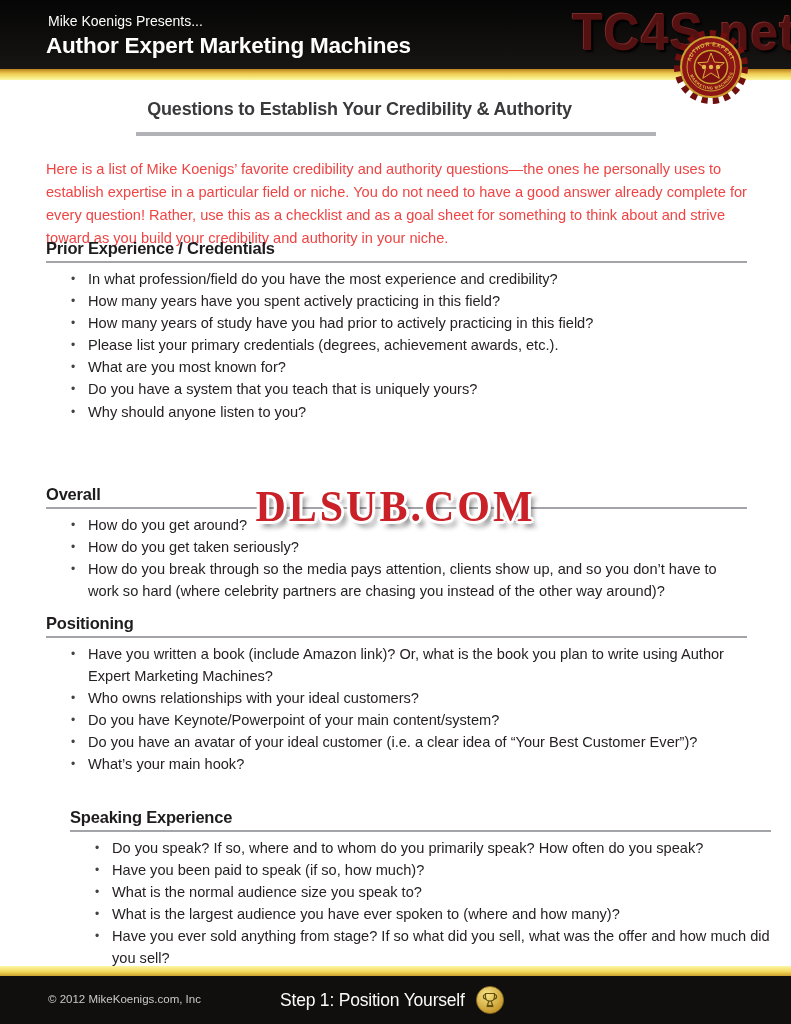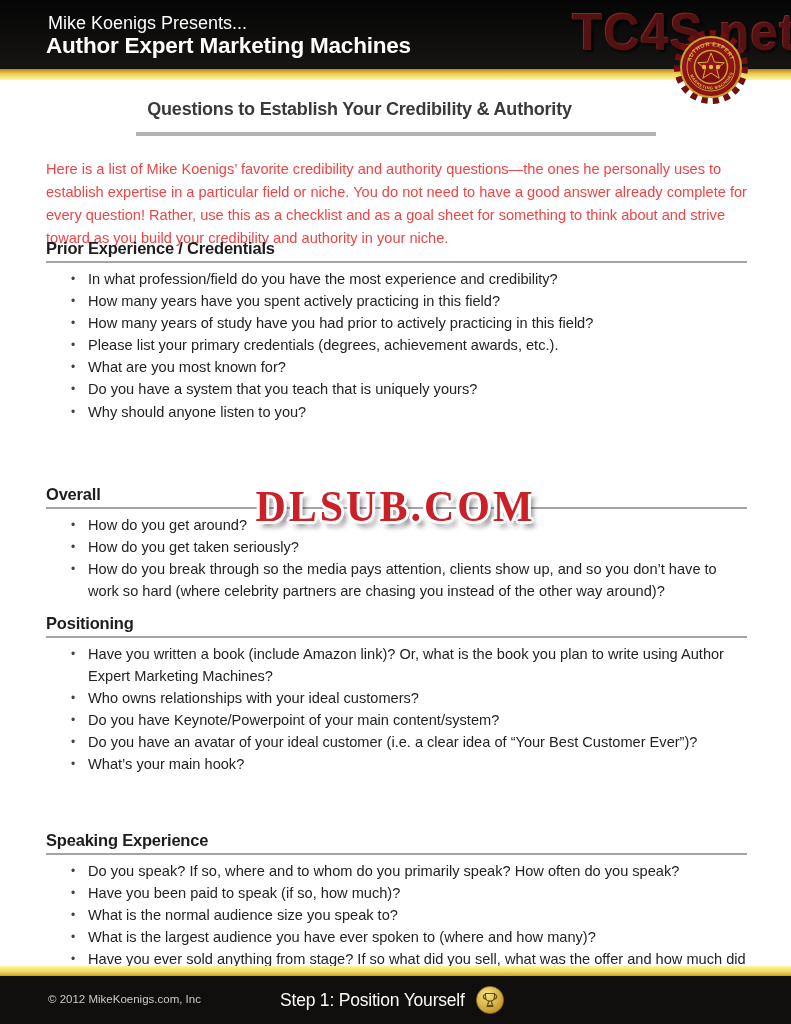--- a/index.html
+++ b/index.html
@@ -2,21 +2,21 @@
 <html><head>
 <meta charset="utf-8">
 <style>
   html,body{margin:0;padding:0;background:#fff;}
   .page{position:relative;width:791px;height:1024px;background:#fff;overflow:hidden;
         font-family:"Liberation Sans",sans-serif;color:#262223;}
 
   
   .header{position:absolute;top:0;left:0;width:791px;height:69px;
           background:linear-gradient(#050505,#171513);z-index:4;}
-  .hdr-presents{position:absolute;left:48px;top:13px;font-size:18px;color:#fdfdfd;font-weight:400;text-align:center;}
+  .hdr-presents{position:absolute;left:48px;top:13px;font-size:14px;color:#fdfdfd;font-weight:400;text-align:center;}
   .hdr-brand{position:absolute;left:46px;top:33px;font-size:22.5px;color:#ffffff;font-weight:700;letter-spacing:-0.2px;}
   .gold-stripe-top{position:absolute;top:69px;left:0;width:791px;height:11px;
           background:linear-gradient(#b9821f,#ecc84e 40%,#f9f08d 85%,#fdf6a6);z-index:4;}
   .wm-tc4s{position:absolute;top:3px;right:-6px;font-size:50px;font-weight:700;letter-spacing:1px;
           color:#541111;text-shadow:-1px -1px 0 #7d2a2a,2px 2px 2px #000;
           transform:scaleY(1.04);z-index:5;white-space:nowrap;}
 
   
   .logo{position:absolute;left:674px;top:27px;width:74px;height:80px;z-index:6;}
 
@@ -25,21 +25,21 @@
           font-size:18px;font-weight:700;color:#3a3a3c;letter-spacing:-0.2px;}
   .title-rule{position:absolute;top:132px;left:50%;transform:translateX(-50%);
           width:520px;height:4px;background:#b1b3b6;}
 
   
   .intro{position:absolute;left:46px;top:158px;width:703px;
           font-size:14.6px;line-height:23px;color:#ef4444;}
 
   
   .section{position:absolute;left:46px;width:701px;}
-  .sec-0{top:238px;} .sec-1{top:484px;} .sec-2{top:613px;} .sec-3{top:830px;}
+  .sec-0{top:238px;} .sec-1{top:484px;} .sec-2{top:613px;} .sec-3{top:807px;margin-left:24px;}
   .sec-heading{font-size:16.5px;font-weight:700;color:#1e1c1d;line-height:20px;letter-spacing:-0.2px;}
   .sec-rule{height:2px;background:#a2a4a7;margin-top:3px;}
   .sec-list{list-style:none;margin:5px 0 0 0;padding:0;}
   .sec-list li{position:relative;padding-left:42px;font-size:14.6px;line-height:22.1px;color:#262223;}
   .sec-list li::before{content:"•";position:absolute;left:25px;top:0;font-size:12px;color:#454142;}
 
   
   .wm-dlsub{position:absolute;top:482px;left:50%;transform:translateX(-50%) scaleY(1.05);
           font-family:"Liberation Serif","DejaVu Serif",serif;font-weight:700;font-size:42px;
           letter-spacing:3px;color:#c92127;white-space:nowrap;z-index:10;

